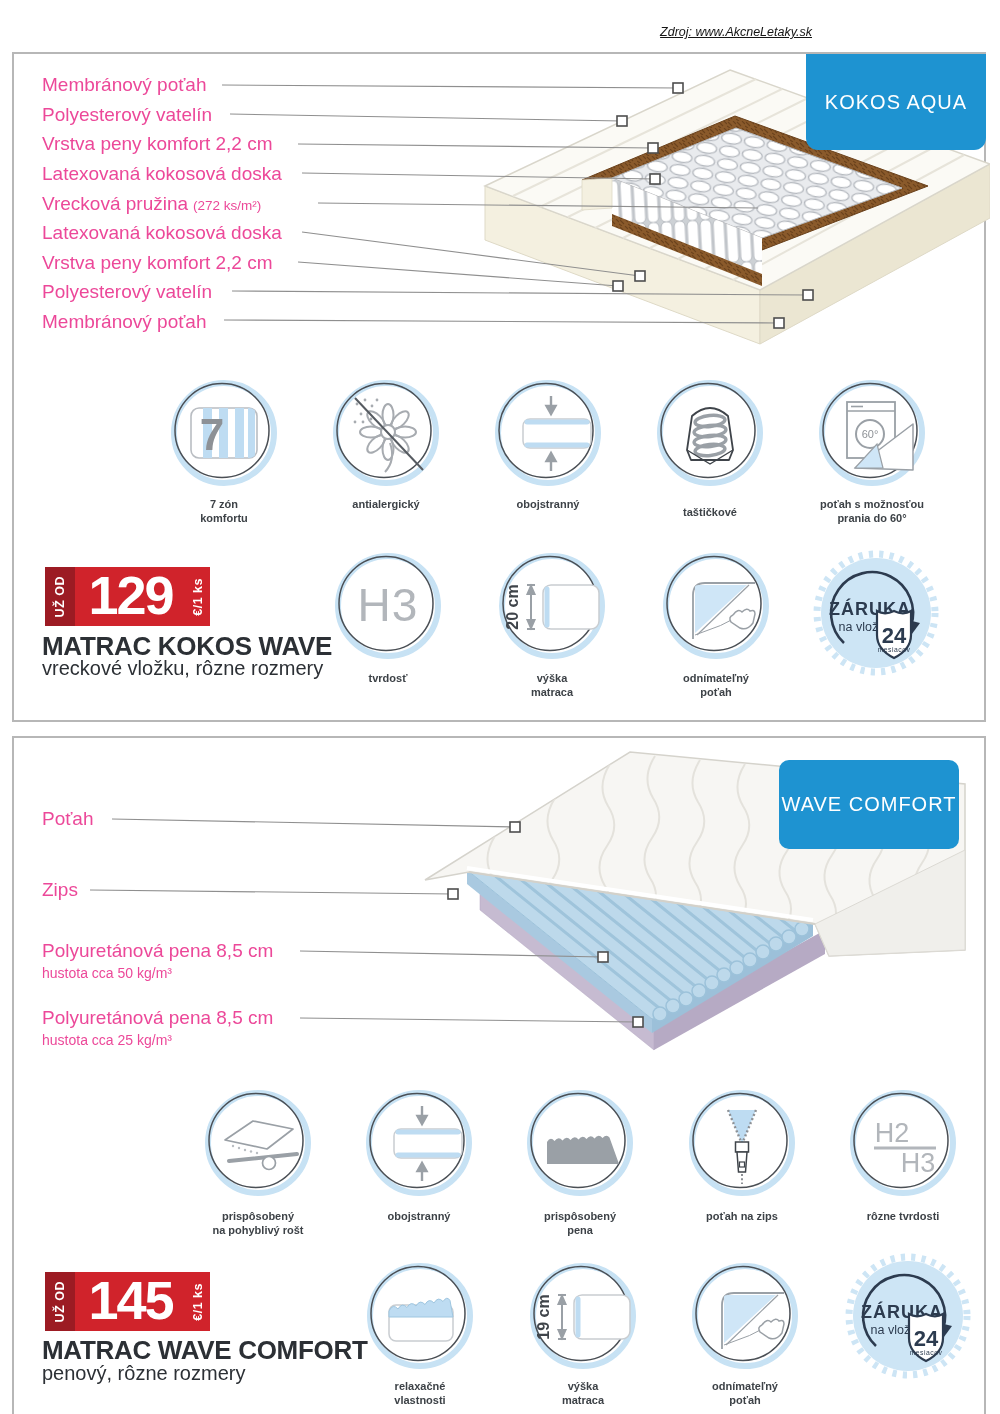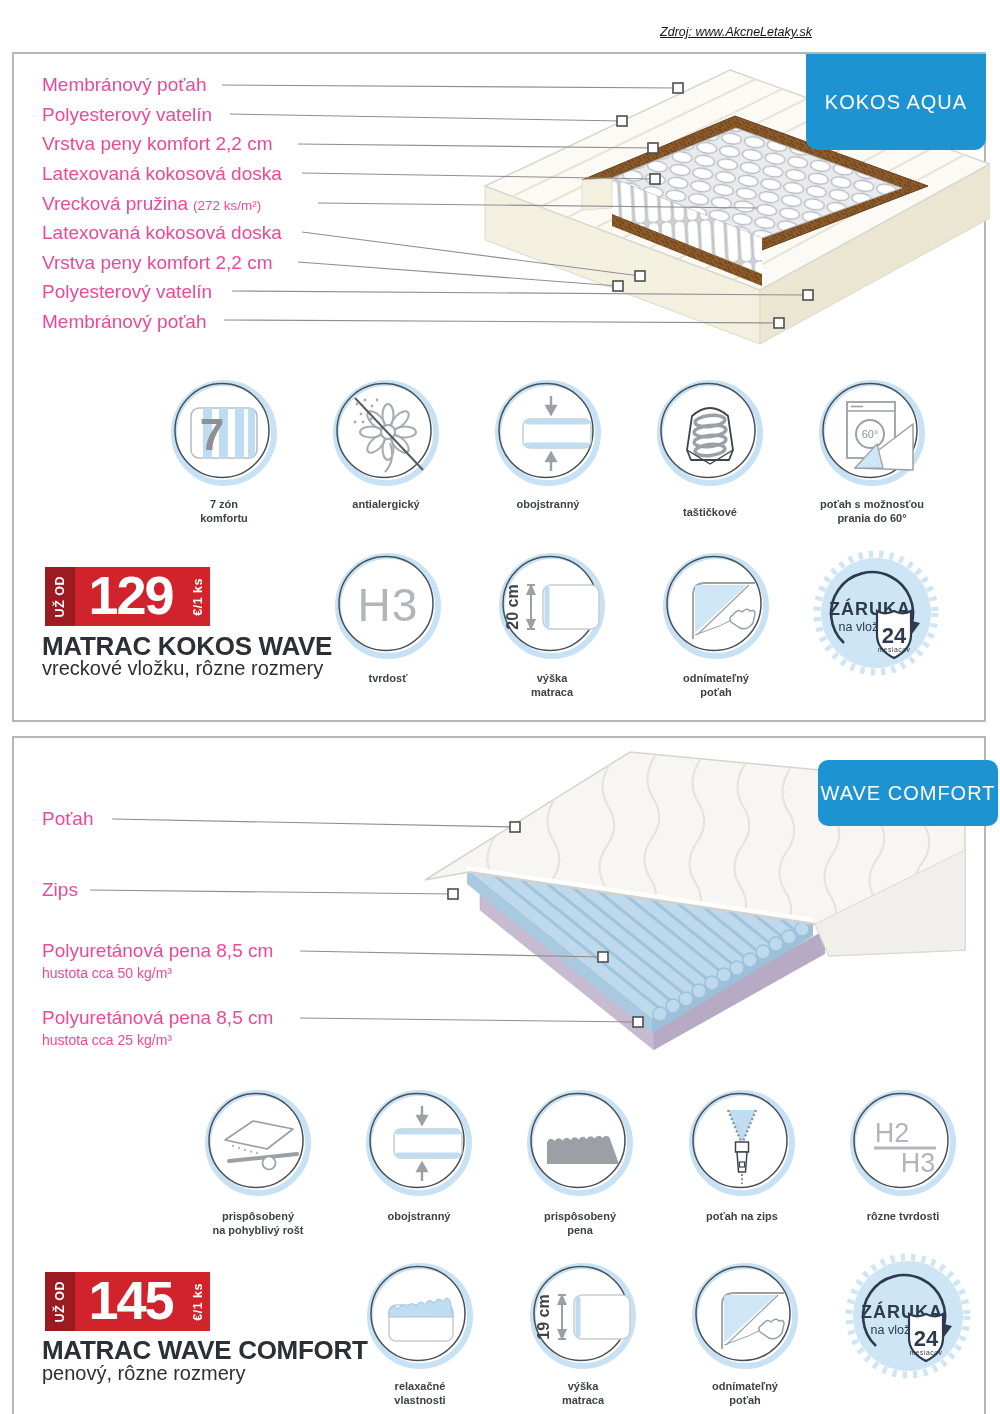--- a/index.html
+++ b/index.html
@@ -7,21 +7,21 @@
         font-family:"Liberation Sans",sans-serif;color:#3d4247;margin-top:24px;}
   svg text{font-family:"Liberation Sans",sans-serif;}
   .src{position:absolute;right:188px;top:1px;font-size:12.5px;font-style:italic;
        text-decoration:underline;color:#151515;z-index:6;}
   .panel{position:absolute;left:12px;width:974px;border:2px solid #b7b7b7;background:#fff;box-sizing:border-box;}
   .panel-1{top:28px;height:670px;}
   .panel-2{top:712px;height:688px;}
   .prod-badge{position:absolute;width:180px;height:96px;background:#1e93d1;color:#fff;
       display:flex;align-items:center;justify-content:center;font-size:20px;letter-spacing:1px;z-index:5;}
   .badge-1{left:806px;top:30px;border-radius:0 0 12px 12px;}
-  .badge-2{left:818px;top:736px;height:66px;border-radius:10px;}
+  .badge-2{left:779px;top:736px;height:89px;border-radius:10px;}
   .layer-label{position:absolute;left:42px;font-size:19px;font-weight:500;color:#ec4899;
       white-space:nowrap;z-index:4;}
   .note-inline{font-size:13.5px;margin-left:5px;}
   .note-block{display:block;font-size:14px;font-weight:400;margin-top:3px;}
   .feat{position:absolute;z-index:3;}
   .feat-label{position:absolute;width:180px;text-align:center;font-size:11px;font-weight:bold;
       color:#3d4247;white-space:pre-line;line-height:1.25;z-index:3;}
   .connectors{position:absolute;left:0;top:0;z-index:2;pointer-events:none;}
   .illus{position:absolute;z-index:1;}
   .warranty-badge{position:absolute;z-index:3;}

